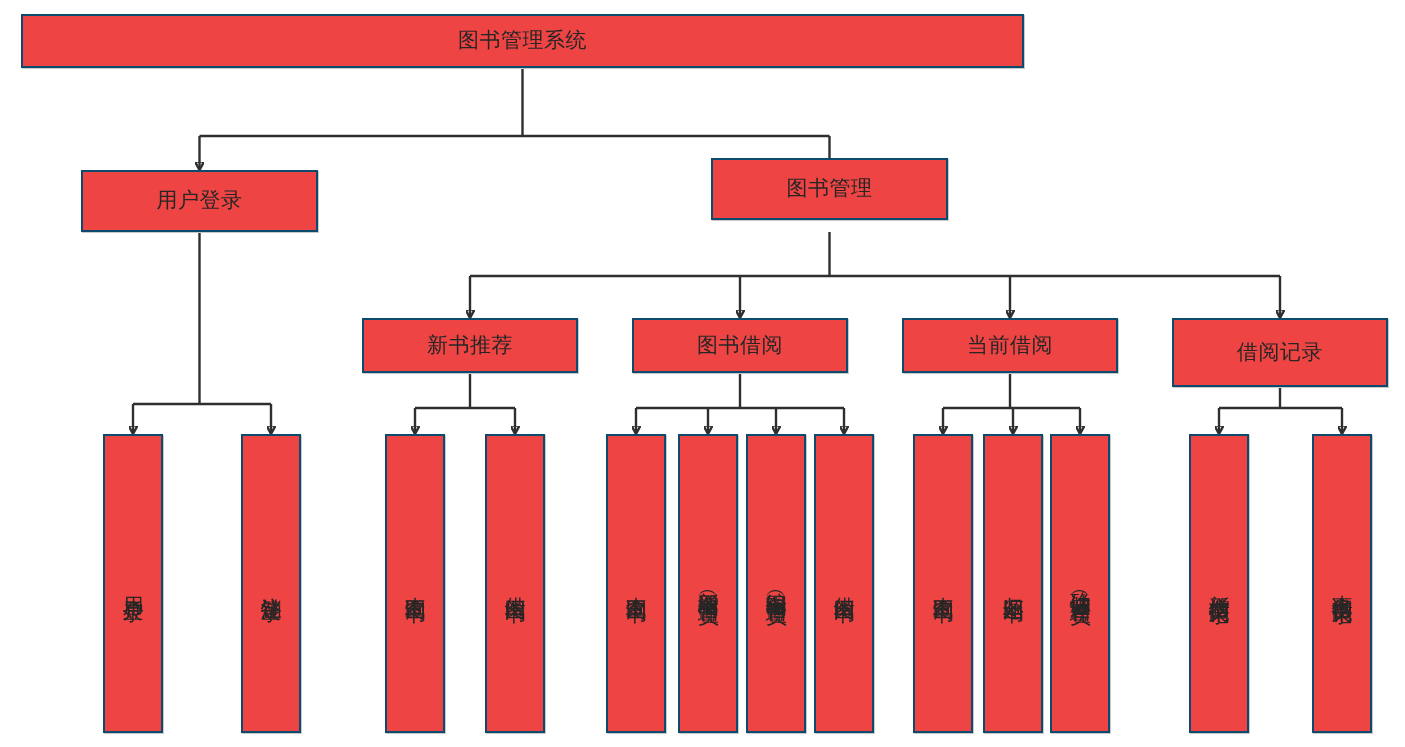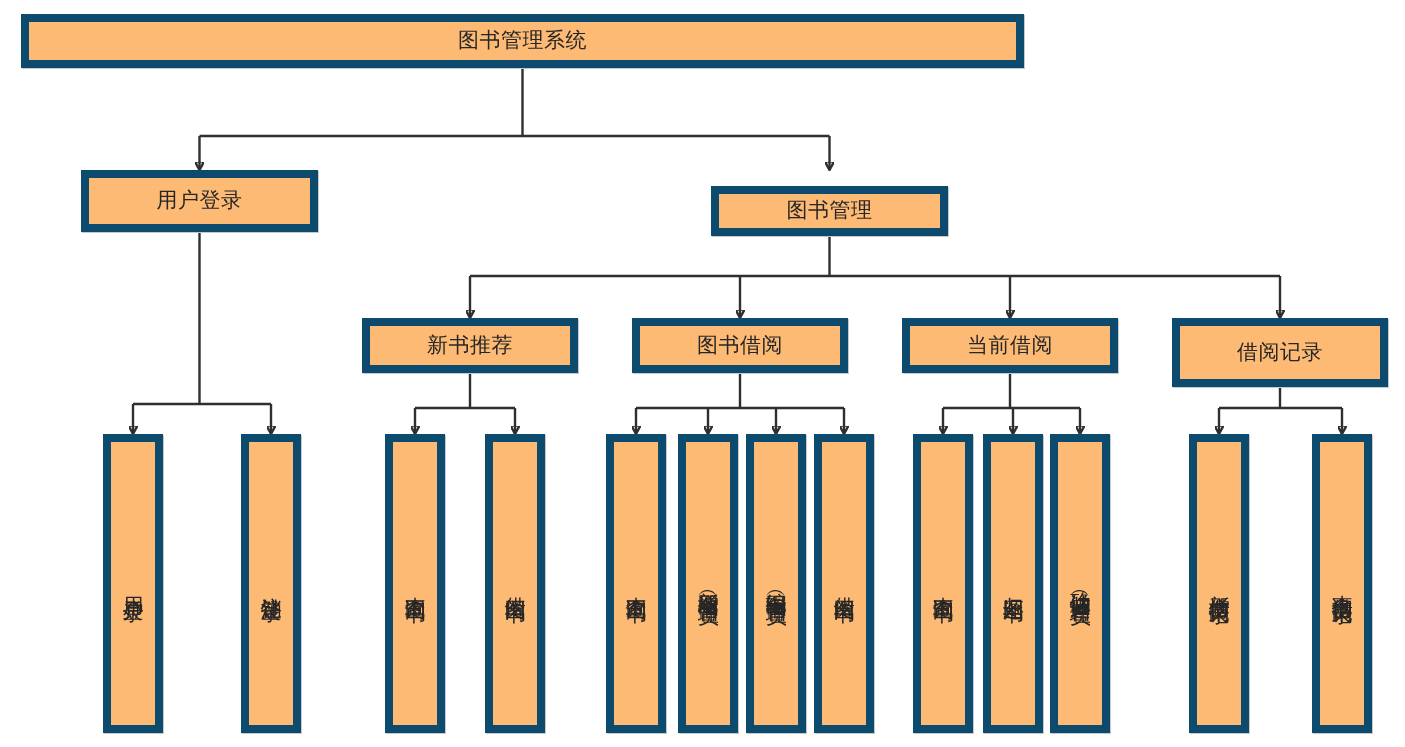--- a/index.html
+++ b/index.html
@@ -15,22 +15,22 @@
     position: relative;
   }
   #diagram-root {
     position: relative;
     width: 1405px;
     height: 747px;
   }
   .node-box {
     position: absolute;
     box-sizing: border-box;
-    background: #fdba74;
-    border: 8px solid #0c4a6e;
+    background: #ef4444;
+    border: 2px solid #0c4a6e;
     box-shadow: 1px 1px 0 #c9c9c9;
     display: flex;
     align-items: center;
     justify-content: center;
     overflow: hidden;
   }
   .node-label-h {
     font-size: 21px;
     color: #262626;
     line-height: 1.2;
@@ -118,21 +118,21 @@
       </g>
   </svg>
 
   <div id="node-layer">
       <div class="node-box" style="left: 21px; top: 14px; width: 1003px; height: 54px;">
         <span class="node-label-h">图书管理系统</span>
       </div>
       <div class="node-box" style="left: 81px; top: 170px; width: 237px; height: 62px;">
         <span class="node-label-h">用户登录</span>
       </div>
-      <div class="node-box" style="left: 711px; top: 186px; width: 237px; height: 50px;">
+      <div class="node-box" style="left: 711px; top: 158px; width: 237px; height: 62px;">
         <span class="node-label-h">图书管理</span>
       </div>
       <div class="node-box" style="left: 362px; top: 318px; width: 216px; height: 55px; text-align: right;">
         <span class="node-label-h">新书推荐</span>
       </div>
       <div class="node-box" style="left: 632px; top: 318px; width: 216px; height: 55px;">
         <span class="node-label-h">图书借阅</span>
       </div>
       <div class="node-box" style="left: 902px; top: 318px; width: 216px; height: 55px;">
         <span class="node-label-h">当前借阅</span>

